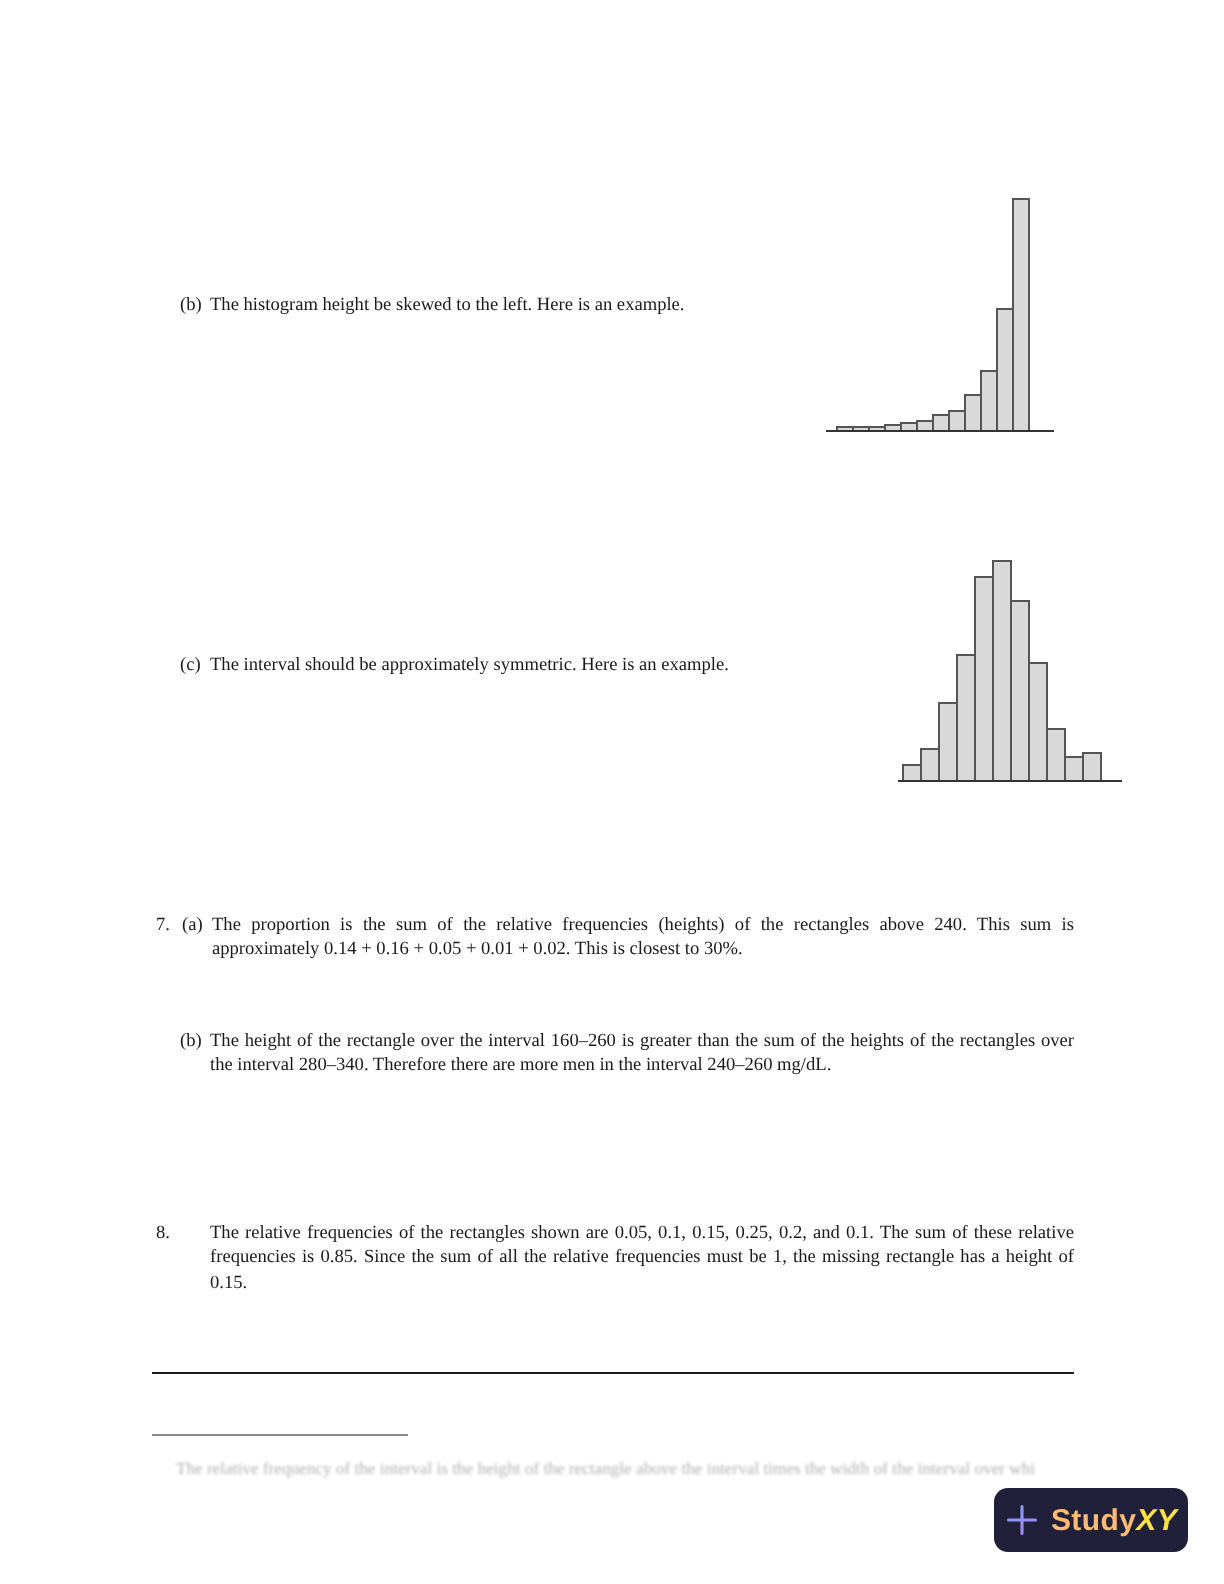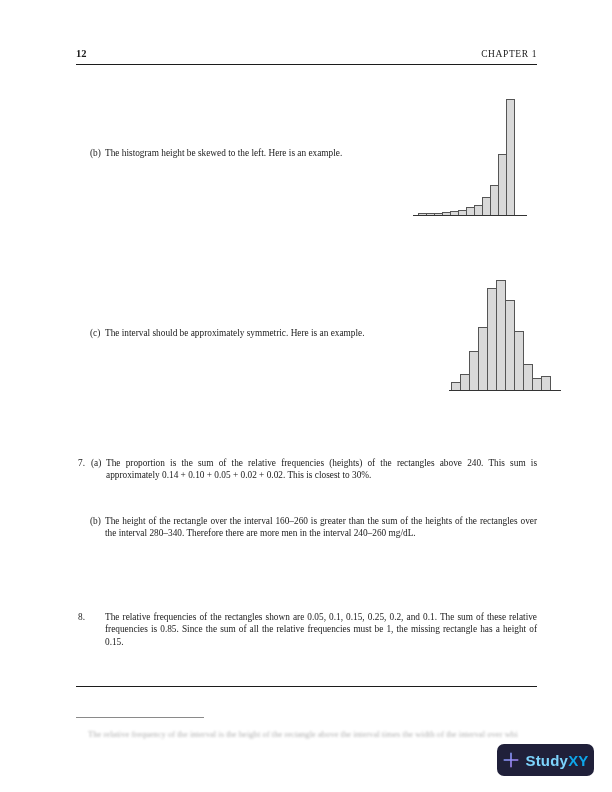--- a/index.html
+++ b/index.html
@@ -65,31 +65,27 @@
   
   .brand-badge {
     position:absolute; left:497px; top:744px; width:97px; height:32px;
     border-radius:7px;
     display:flex; align-items:center; justify-content:center; gap:5px;
     font-family:"Liberation Sans", sans-serif;
     cursor:pointer;
   }
   .brand-plus { width:18px; height:18px; display:block; }
   .brand-text { font-size:15px; font-weight:bold; letter-spacing:0.2px; }
-  .brand-study { color:#7dd3fc; }
+  .brand-study { color:#fdba74; }
 </style>
 </head>
 <body>
 
 <div class="page">
 
-  <div class="running-head">
-    <span class="head-num">12</span>
-    <span class="head-chapter">CHAPTER 1</span>
-  </div>
 
   <div class="row" style="left:90px; top:147px; width:330px;">
     <span class="sub-lbl">(b)</span>
     <div class="para-text single">The histogram height be skewed to the left. Here is an example.</div>
   </div>
   <div class="hist" id="hist-skewed" style="border-bottom-color: rgb(51, 51, 51);">
       <div class="hist-bar" style="height: 1.73913%; width: 9px; background: rgb(217, 217, 217); border-color: rgb(85, 85, 85);"></div>
       <div class="hist-bar" style="height: 1.73913%; width: 9px; background: rgb(217, 217, 217); border-color: rgb(85, 85, 85);"></div>
       <div class="hist-bar" style="height: 1.73913%; width: 9px; background: rgb(217, 217, 217); border-color: rgb(85, 85, 85);"></div>
       <div class="hist-bar" style="height: 2.6087%; width: 9px; background: rgb(217, 217, 217); border-color: rgb(85, 85, 85);"></div>
@@ -117,21 +113,21 @@
       <div class="hist-bar" style="height: 81.4815%; width: 10px; background: rgb(217, 217, 217); border-color: rgb(85, 85, 85);"></div>
       <div class="hist-bar" style="height: 53.7037%; width: 10px; background: rgb(217, 217, 217); border-color: rgb(85, 85, 85);"></div>
       <div class="hist-bar" style="height: 24.0741%; width: 10px; background: rgb(217, 217, 217); border-color: rgb(85, 85, 85);"></div>
       <div class="hist-bar" style="height: 11.1111%; width: 10px; background: rgb(217, 217, 217); border-color: rgb(85, 85, 85);"></div>
       <div class="hist-bar" style="height: 12.963%; width: 10px; background: rgb(217, 217, 217); border-color: rgb(85, 85, 85);"></div>
     </div>
 
   <div class="row" style="left:78px; top:457px; width:459px;">
     <span class="num-lbl">7.</span>
     <span class="sub-lbl">(a)</span>
-    <div class="para-text">The proportion is the sum of the relative frequencies (heights) of the rectangles above 240. This sum is approximately 0.14 + 0.10 + 0.05 + 0.02 + 0.02. This is closest to 30%.</div>
+    <div class="para-text">The proportion is the sum of the relative frequencies (heights) of the rectangles above 240. This sum is approximately 0.14 + 0.16 + 0.05 + 0.01 + 0.02. This is closest to 30%.</div>
   </div>
 
   <div class="row" style="left:90px; top:515px; width:447px;">
     <span class="sub-lbl">(b)</span>
     <div class="para-text">The height of the rectangle over the interval 160–260 is greater than the sum of the heights of the rectangles over the interval 280–340. Therefore there are more men in the interval 240–260 mg/dL.</div>
   </div>
 
   <div class="row" style="left:78px; top:611px; width:459px;">
     <span class="num-lbl-wide">8.</span>
     <div class="para-text">The relative frequencies of the rectangles shown are 0.05, 0.1, 0.15, 0.25, 0.2, and 0.1. The sum of these relative frequencies is 0.85. Since the sum of all the relative frequencies must be 1, the missing rectangle has a height of 0.15.</div>
@@ -145,16 +141,16 @@
   <div class="brand-badge" id="brand-badge" style="background: rgb(32, 32, 58);">
     <svg class="brand-plus" viewBox="0 0 24 24">
       <defs>
         <linearGradient id="plusGrad" x1="0" y1="0" x2="1" y2="1">
           <stop offset="0" id="plus-stop-a" stop-color="#7aa2ff"></stop>
           <stop offset="1" id="plus-stop-b" stop-color="#b07df5"></stop>
         </linearGradient>
       </defs>
       <path d="M12 3 V21 M3 12 H21" stroke="url(#plusGrad)" stroke-width="2.1" stroke-linecap="round" fill="none"></path>
     </svg>
-    <span class="brand-text"><span class="brand-study">Study</span><span class="brand-xy" id="brand-xy" style="color: #0ea5e9;">XY</span></span>
+    <span class="brand-text"><span class="brand-study">Study</span><span class="brand-xy" id="brand-xy" style="color: #fde047; font-style: italic;">XY</span></span>
   </div>
 
 </div>
 
 </body></html>

